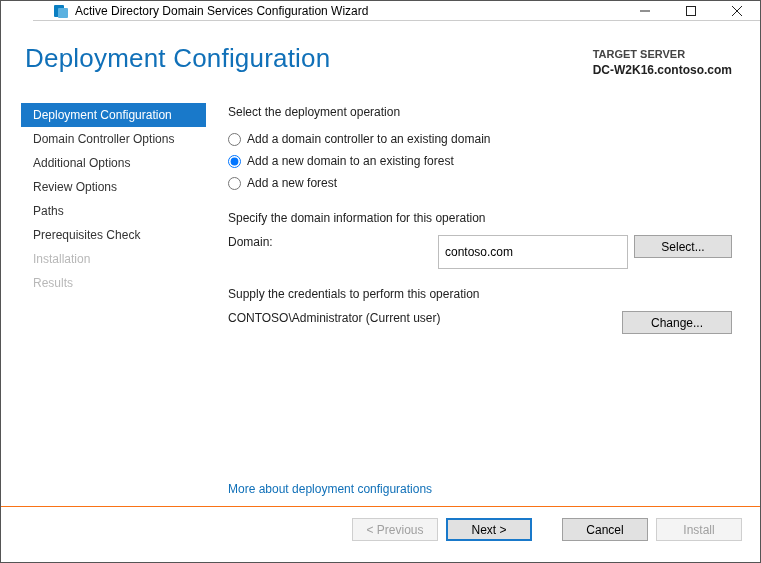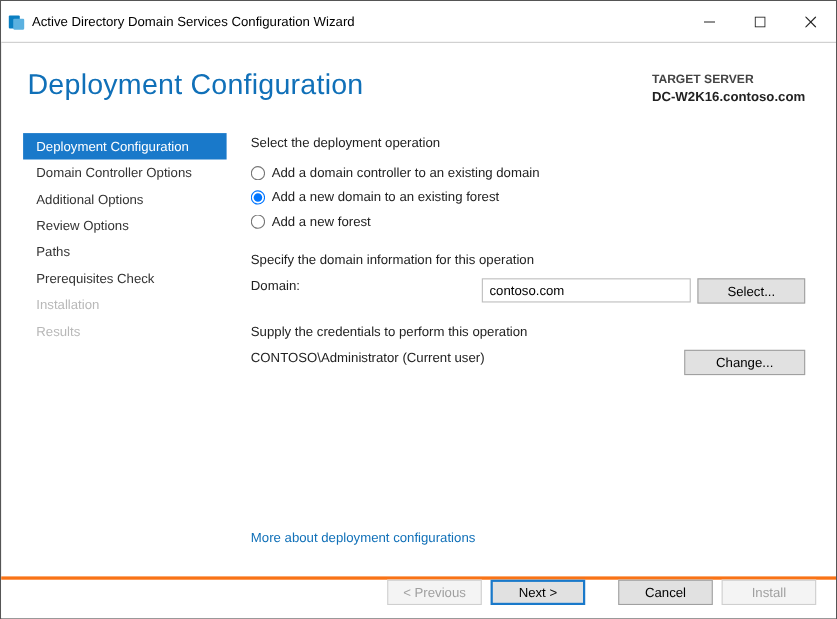--- a/index.html
+++ b/index.html
@@ -10,26 +10,27 @@
     color: #222;
     background: #fff;
     width: 761px;
     height: 563px;
     overflow: hidden;
     border: 1px solid #555;
     position: relative;
   }
   
   .titlebar {
-    height: 38px;
+    height: 20px;
     border-bottom: 1px solid #ccc;
     display: flex;
     align-items: center;
-    padding-left: 6px;
+    padding-left: 20px;
     background: #fff;
+    margin-left: 32px;
   }
   .titlebar .app-icon {
     width: 16px; height: 16px;
     margin-right: 6px;
     display:flex; align-items:center; justify-content:center;
   }
   .titlebar .title { flex: 0 0 auto; font-size: 12px; color:#000; }
   .titlebar .spacer { flex:1; }
   .win-btns { display:flex; height:100%; }
   .win-btn {
@@ -98,21 +99,21 @@
   }
   .radio-row input[type=radio] { margin:0 6px 0 0; }
   .block { margin-bottom: 18px; }
   .form-row {
     display:flex; 
     margin-bottom: 6px;
   }
   .form-row .lbl { width: 210px; font-size:12px; }
   .form-row input[type=text] {
     width: 190px;
-    height: 22px;
+    height: 34px;
     border: 1px solid #bdbdbd;
     padding: 0 6px;
     font-family: inherit;
     font-size: 12px;
   }
   .btn {
     height: 23px;
     min-width: 90px;
     border: 1px solid #a0a0a0;
     background: #e1e1e1;
@@ -128,27 +129,28 @@
     cursor: default;
   }
   .select-btn { width:98px; margin-left:6px; }
   .change-btn { width:110px; margin-left:auto; }
   .link {
     color: #1070b8;
     font-size: 12px;
     cursor: pointer;
     position: absolute;
     left: 22px;
-    bottom: 28px;
+    bottom: 10px;
   }
   
   .footer {
     height: 46px;
-    border-top: 3px solid #f97316;
+    border-top: 1px solid #f97316;
     display:flex;
+    align-items:center;
     justify-content:flex-end;
     padding: 0 18px;
     gap: 8px;
     background:#fff;
   }
   .footer .gap { width: 14px; }
   .footer .btn { min-width: 86px; }
   .footer .btn.primary {
     border: 2px solid #1979ca;
     background: #e1e1e1;

